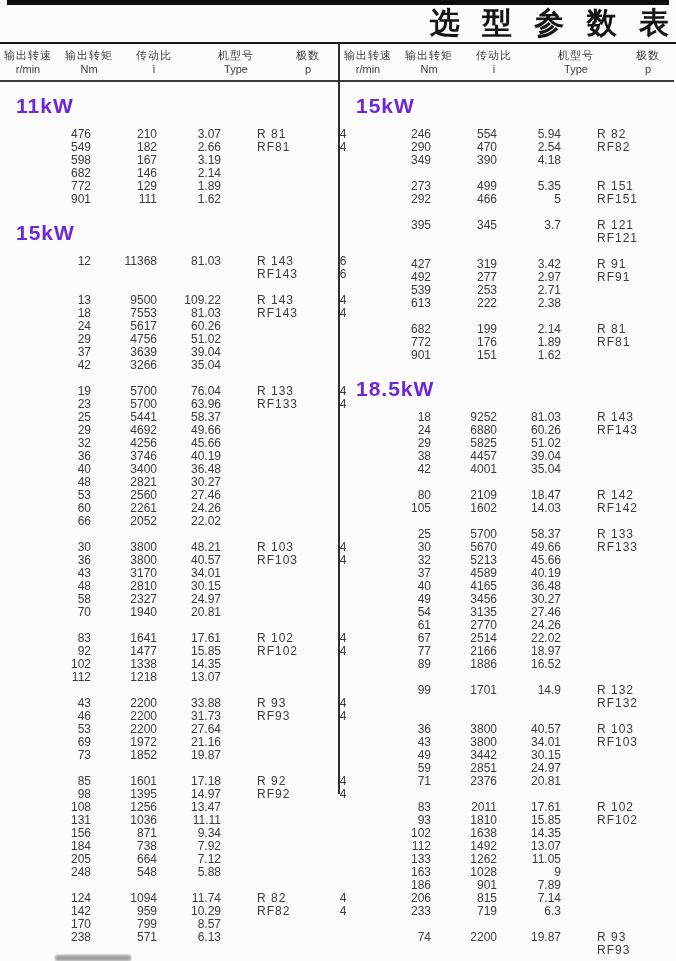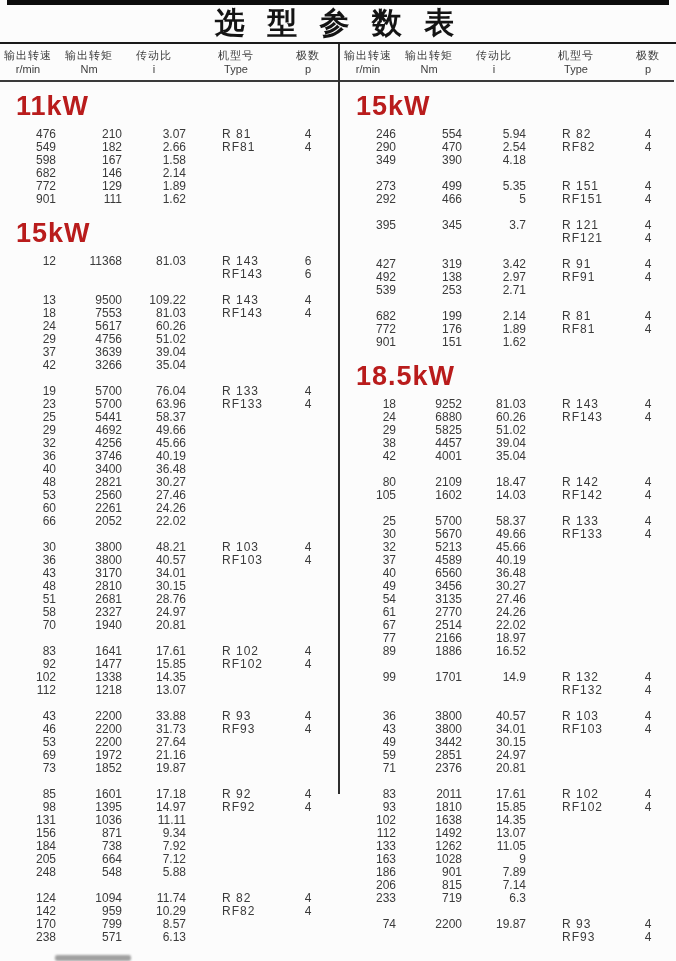--- a/index.html
+++ b/index.html
@@ -6,48 +6,48 @@
   body{
     width:676px;height:961px;
     background:#fcfcfc;
     font-family:"Liberation Sans","DejaVu Sans",sans-serif;
     color:#3a3a3a;
     overflow:hidden;
     position:relative;
   }
   .top-bar{height:5px;background:#0d0d0d;margin:0 7px;}
   .page-title{
-    text-align:center;
+    text-align:right;
     font-size:30px;font-weight:bold;color:#141414;
     letter-spacing:7px;
     line-height:34px;
     margin-top:1px;
   }
   .title-rule{height:2px;background:#1a1a1a;margin-top:2px;}
   .halves{display:flex;align-items:stretch;height:750px;}
   .half{width:338px;box-sizing:border-box;}
   .half.right{border-left:2px solid #2e2e2e;width:336px;}
   .col-header{
     display:grid;
     grid-template-columns:56px 66px 64px 100px 44px;
     padding-top:4px;
     border-bottom:2px solid #3a3a3a;
     height:32px;
   }
   .hcell{text-align:center;font-size:11px;color:#3c3c3c;line-height:14px;}
   .hcell .zh{letter-spacing:1px;}
   .sections-host{}
   .kw-heading{
-    font-size:27px;font-weight:bold;color:#b91c1c;
+    font-size:21px;font-weight:bold;color:#6d28d9;
     line-height:28px;
     margin:10px 0 8px 16px;
     letter-spacing:1px;
   }
   .section + .section .kw-heading{margin-top:12px;}
-  .group{margin-bottom:13px;}
+  .group{margin-bottom:13px;margin-left:35px;}
   .row{
     display:grid;
     grid-template-columns:56px 66px 64px 100px 44px;
     line-height:13px;font-size:12px;
   }
   .row .c{white-space:pre;}
   .row .c0,.row .c1,.row .c2{text-align:right;}
   .row .c3{text-align:left;padding-left:36px;letter-spacing:1px;}
   .row .c4{text-align:center;}
   .scan-artifact{
@@ -101,21 +101,21 @@
             <div class="row">
               <div class="c c0">549</div>
               <div class="c c1">182</div>
               <div class="c c2">2.66</div>
               <div class="c c3">RF81</div>
               <div class="c c4">4</div>
             </div>
             <div class="row">
               <div class="c c0">598</div>
               <div class="c c1">167</div>
-              <div class="c c2">1.58</div>
+              <div class="c c2">3.19</div>
               <div class="c c3"></div>
               <div class="c c4"></div>
             </div>
             <div class="row">
               <div class="c c0">682</div>
               <div class="c c1">146</div>
               <div class="c c2">2.14</div>
               <div class="c c3"></div>
               <div class="c c4"></div>
             </div>
@@ -299,27 +299,20 @@
               <div class="c c4"></div>
             </div>
             <div class="row">
               <div class="c c0">48</div>
               <div class="c c1">2810</div>
               <div class="c c2">30.15</div>
               <div class="c c3"></div>
               <div class="c c4"></div>
             </div>
             <div class="row">
-              <div class="c c0">51</div>
-              <div class="c c1">2681</div>
-              <div class="c c2">28.76</div>
-              <div class="c c3"></div>
-              <div class="c c4"></div>
-            </div>
-            <div class="row">
               <div class="c c0">58</div>
               <div class="c c1">2327</div>
               <div class="c c2">24.97</div>
               <div class="c c3"></div>
               <div class="c c4"></div>
             </div>
             <div class="row">
               <div class="c c0">70</div>
               <div class="c c1">1940</div>
               <div class="c c2">20.81</div>
@@ -403,20 +396,27 @@
               <div class="c c4">4</div>
             </div>
             <div class="row">
               <div class="c c0">98</div>
               <div class="c c1">1395</div>
               <div class="c c2">14.97</div>
               <div class="c c3">RF92</div>
               <div class="c c4">4</div>
             </div>
             <div class="row">
+              <div class="c c0">108</div>
+              <div class="c c1">1256</div>
+              <div class="c c2">13.47</div>
+              <div class="c c3"></div>
+              <div class="c c4"></div>
+            </div>
+            <div class="row">
               <div class="c c0">131</div>
               <div class="c c1">1036</div>
               <div class="c c2">11.11</div>
               <div class="c c3"></div>
               <div class="c c4"></div>
             </div>
             <div class="row">
               <div class="c c0">156</div>
               <div class="c c1">871</div>
               <div class="c c2">9.34</div>
@@ -563,29 +563,36 @@
           <div class="group">
             <div class="row">
               <div class="c c0">427</div>
               <div class="c c1">319</div>
               <div class="c c2">3.42</div>
               <div class="c c3">R 91</div>
               <div class="c c4">4</div>
             </div>
             <div class="row">
               <div class="c c0">492</div>
-              <div class="c c1">138</div>
+              <div class="c c1">277</div>
               <div class="c c2">2.97</div>
               <div class="c c3">RF91</div>
               <div class="c c4">4</div>
             </div>
             <div class="row">
               <div class="c c0">539</div>
               <div class="c c1">253</div>
               <div class="c c2">2.71</div>
+              <div class="c c3"></div>
+              <div class="c c4"></div>
+            </div>
+            <div class="row">
+              <div class="c c0">613</div>
+              <div class="c c1">222</div>
+              <div class="c c2">2.38</div>
               <div class="c c3"></div>
               <div class="c c4"></div>
             </div>
           </div>
           <div class="group">
             <div class="row">
               <div class="c c0">682</div>
               <div class="c c1">199</div>
               <div class="c c2">2.14</div>
               <div class="c c3">R 81</div>
@@ -686,21 +693,21 @@
             </div>
             <div class="row">
               <div class="c c0">37</div>
               <div class="c c1">4589</div>
               <div class="c c2">40.19</div>
               <div class="c c3"></div>
               <div class="c c4"></div>
             </div>
             <div class="row">
               <div class="c c0">40</div>
-              <div class="c c1">6560</div>
+              <div class="c c1">4165</div>
               <div class="c c2">36.48</div>
               <div class="c c3"></div>
               <div class="c c4"></div>
             </div>
             <div class="row">
               <div class="c c0">49</div>
               <div class="c c1">3456</div>
               <div class="c c2">30.27</div>
               <div class="c c3"></div>
               <div class="c c4"></div>

